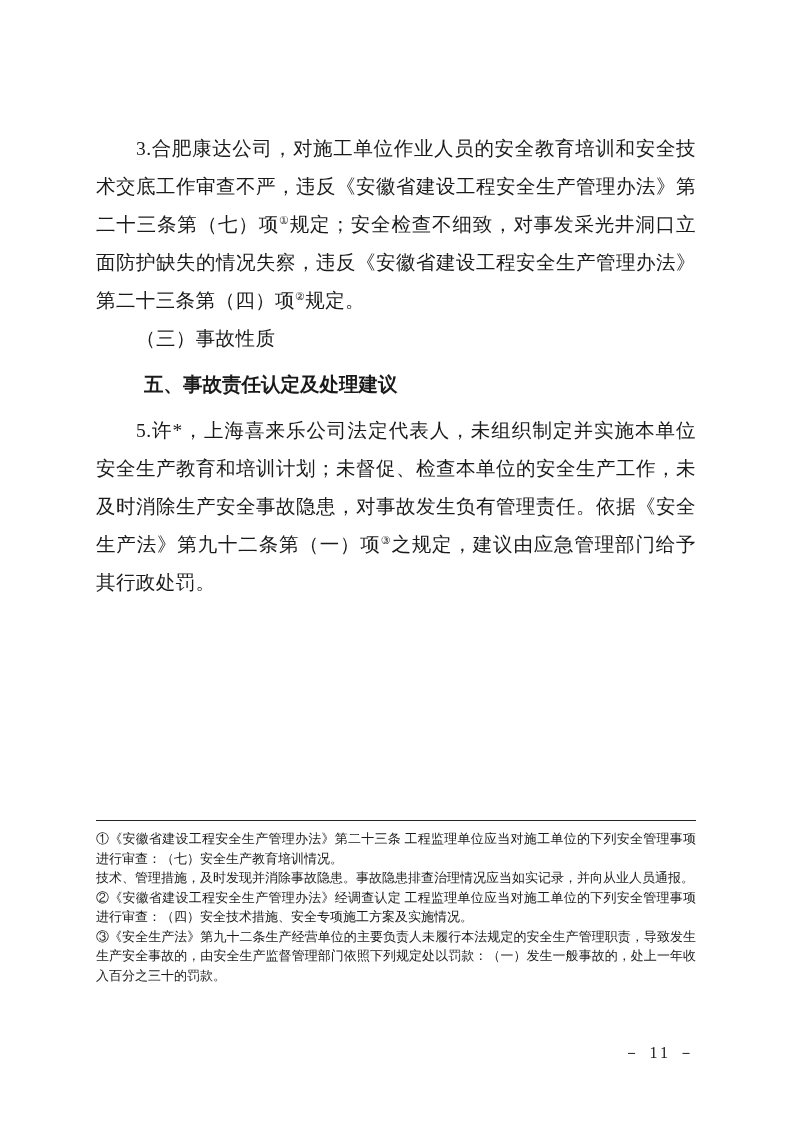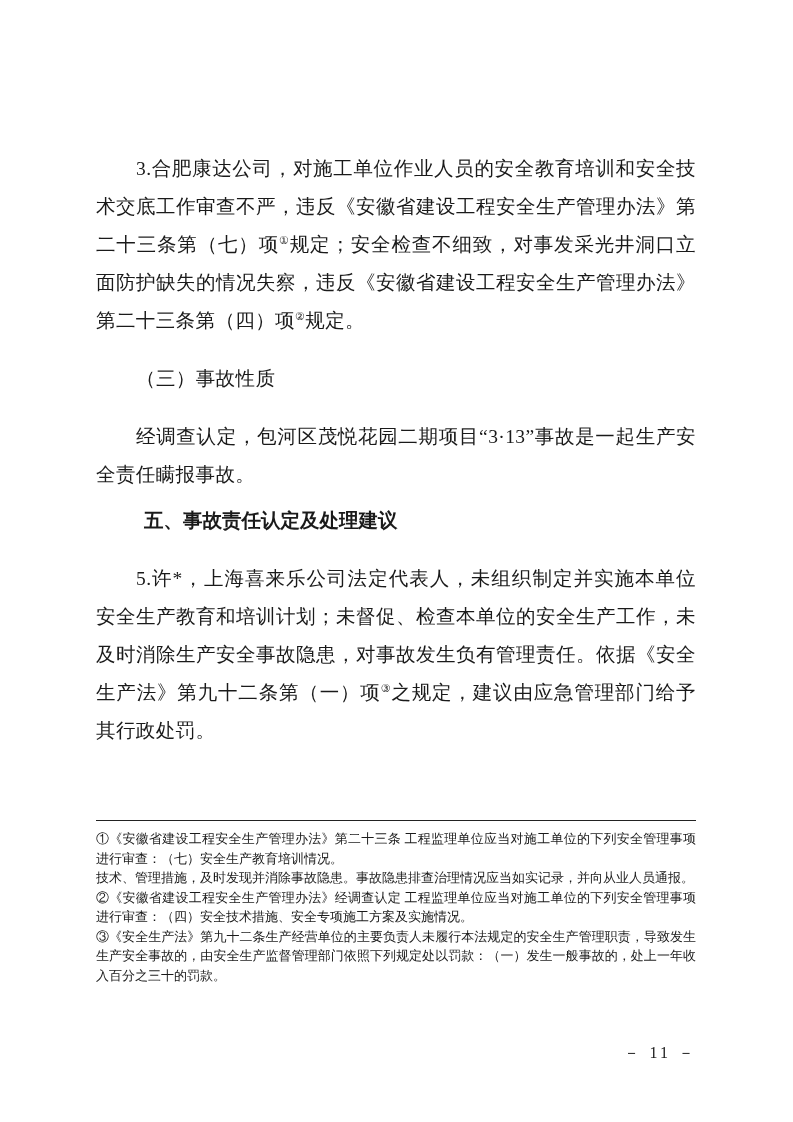--- a/index.html
+++ b/index.html
@@ -30,21 +30,20 @@
     margin: 0 0 0 0;
     font-size: 19.5px;
     line-height: 38px;
     text-align: justify;
     text-justify: inter-ideograph;
     letter-spacing: 0.4px;
     font-family: "Liberation Serif", serif;
   }
   p.indent {
     text-indent: 40px;
-    margin-top: 20px;
   }
   p.heading {
     font-weight: bold;
     text-indent: 40px;
     font-size: 19.5px;
     line-height: 38px;
     margin: 8px;
   }
   sup {
     font-size: 11px;
@@ -87,23 +86,20 @@
 
   <div class="body-block">
     <p class="para indent">
       <span>3.合肥康达公司，对施工单位作业人员的安全教育培训和安全技术交底工作审查不严，违反《安徽省建设工程安全生产管理办法》第二十三条第（七）项</span><sup>①</sup><span>规定；安全检查不细致，对事发采光井洞口立面防护缺失的情况失察，违反《安徽省建设工程安全生产管理办法》第二十三条第（四）项</span><sup>②</sup><span>规定。</span>
     </p>
 
     <p class="para indent">
       <span>（三）事故性质</span>
     </p>
 
-    <p class="para indent">
-      <span>经调查认定，包河区茂悦花园二期项目“3·13”事故是一起生产安全责任瞒报事故。</span>
-    </p>
 
     <p class="heading">
       <span>五、事故责任认定及处理建议</span>
     </p>
 
 
     <p class="para indent">
       <span>5.许*，上海喜来乐公司法定代表人，未组织制定并实施本单位安全生产教育和培训计划；未督促、检查本单位的安全生产工作，未及时消除生产安全事故隐患，对事故发生负有管理责任。依据《安全生产法》第九十二条第（一）项</span><sup>③</sup><span>之规定，建议由应急管理部门给予其行政处罚。</span>
     </p>
 

